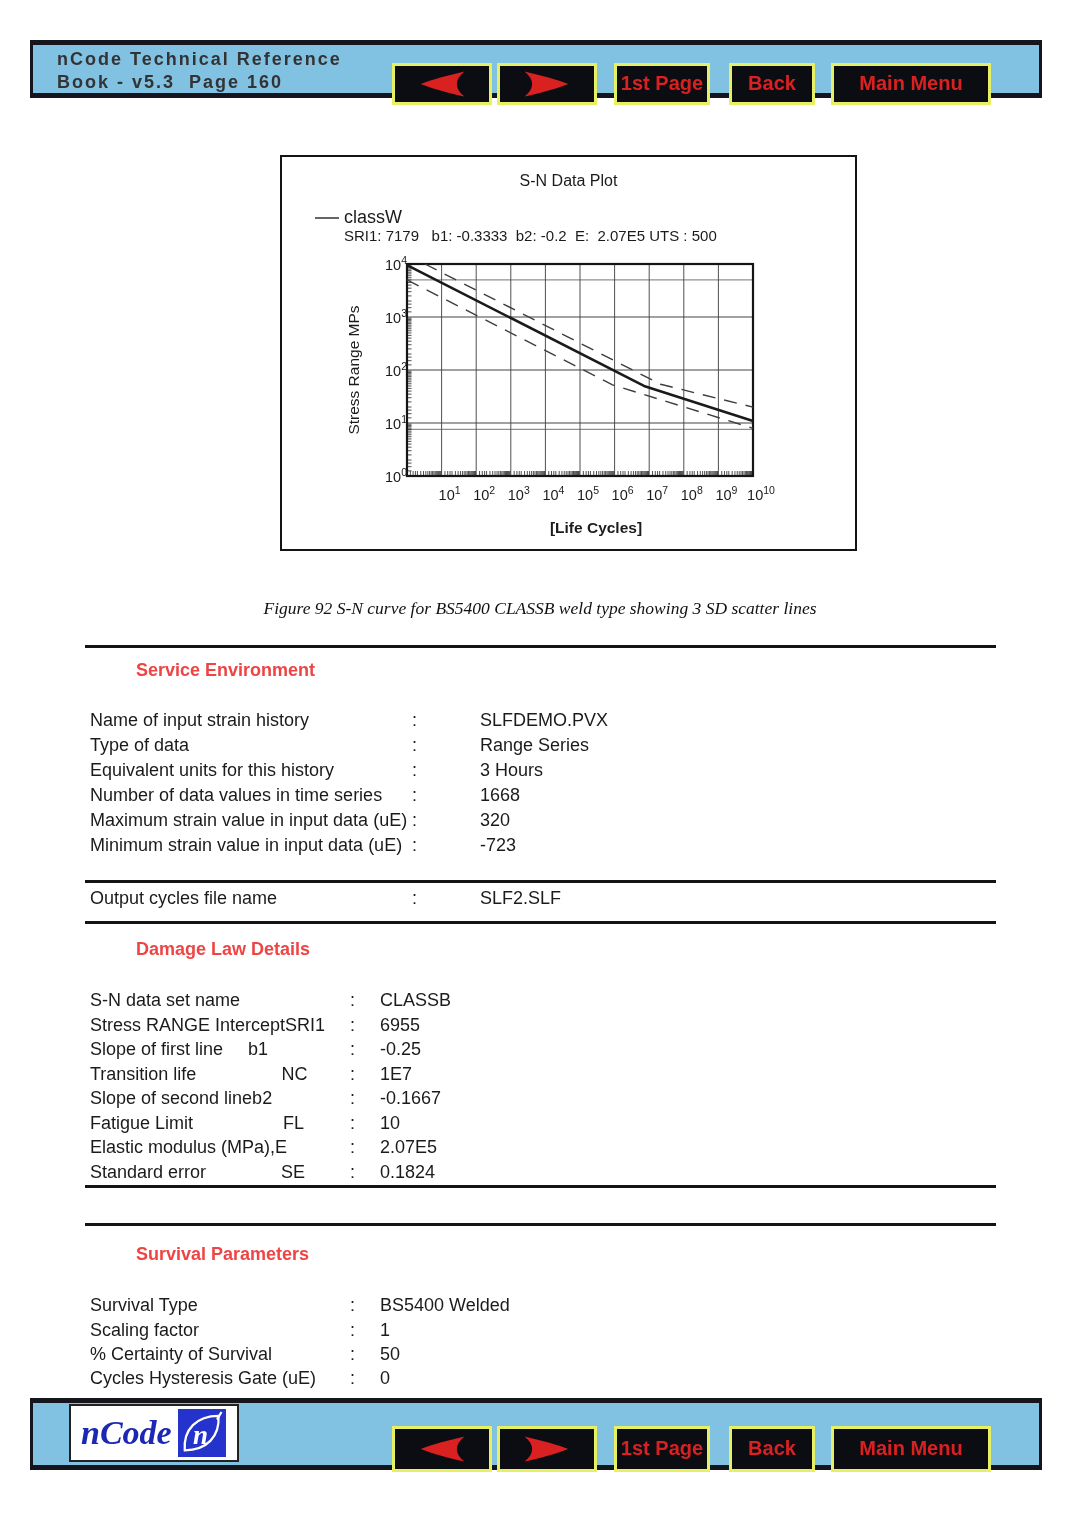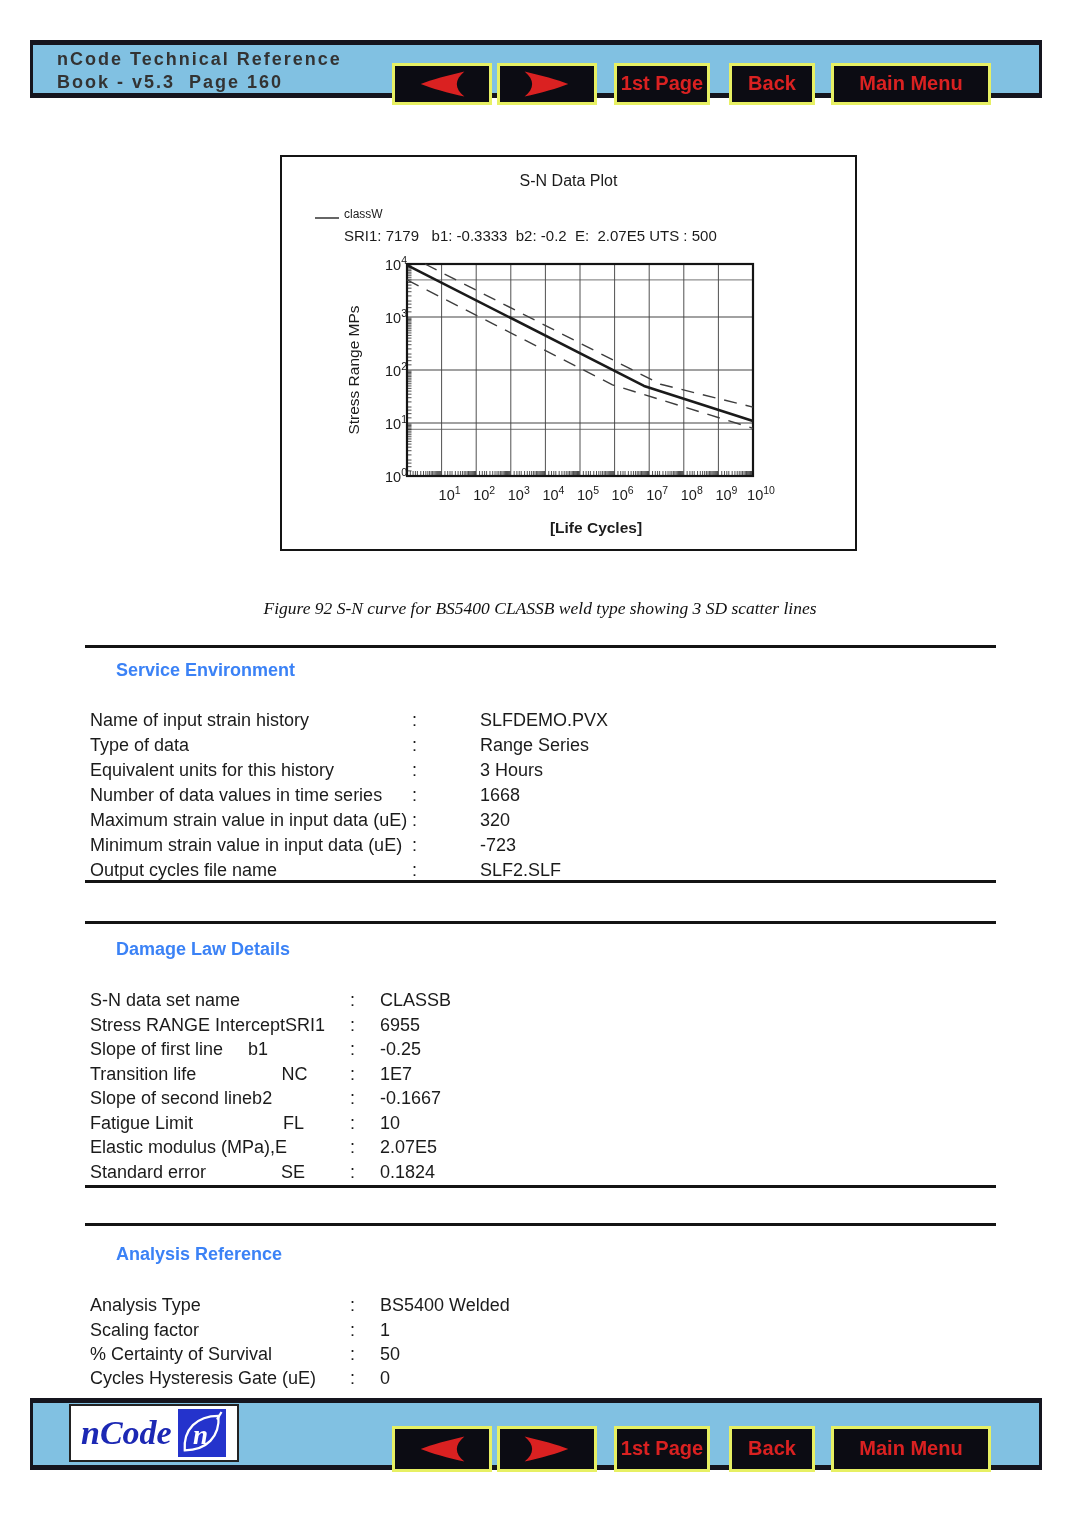--- a/index.html
+++ b/index.html
@@ -42,42 +42,42 @@
     font-size:34px;color:#1c28b4;margin-left:10px;margin-right:6px;
   }
   .logo-mark{width:48px;height:48px;display:block;}
   
   .chart-box{
     position:absolute;left:280px;top:155px;width:577px;height:396px;
     border:2px solid #141414;background:#fff;box-sizing:border-box;
   }
   .chart-title{position:absolute;top:15px;left:0;width:100%;text-align:center;font-size:16px;}
   .legend-swatch{position:absolute;left:33px;top:60px;width:24px;height:2px;background:#666;}
-  .legend-name{position:absolute;left:62px;top:50px;font-size:12px;}
+  .legend-name{position:absolute;left:62px;top:50px;font-size:18px;}
   .legend-params{position:absolute;left:62px;top:70px;font-size:15px;white-space:pre;}
   .y-axis-label{
     position:absolute;left:72px;top:213px;font-size:15.5px;white-space:nowrap;
     transform:translate(-50%,-50%) rotate(-90deg);
   }
   .x-axis-label{
     position:absolute;left:298px;top:362px;transform:translateX(-50%);
     font-weight:bold;font-size:15.5px;white-space:nowrap;padding-left:32px;
   }
   .sn-plot-svg{position:absolute;left:0;top:0;}
   .tick{position:absolute;font-size:14.5px;color:#1b1b1b;white-space:nowrap;margin-left:8px;}
   .tick sup{font-size:10.5px;}
   .xtick{transform:translateX(-50%);}
   .ytick{text-align:right;}
   
   .figure-caption{
     position:absolute;top:598px;left:0;width:1080px;text-align:center;
     font-family:"Liberation Serif",serif;font-style:italic;font-size:17.5px;color:#111;
   }
   .rule{position:absolute;left:85px;width:911px;height:3px;background:#141414;}
-  .section-heading{position:absolute;left:116px;font-size:18px;font-weight:bold;color:#3b82f6;}
+  .section-heading{position:absolute;left:136px;font-size:18px;font-weight:bold;color:#ef4444;}
   .kv-row{position:absolute;left:90px;height:25px;width:910px;font-size:18px;}
   .kv-label{position:absolute;left:0;top:0;white-space:pre;}
   .kv-colon{position:absolute;top:0;}
   .kv-value{position:absolute;top:0;white-space:pre;}
   .sec-a .kv-colon{left:322px;}
   .sec-a .kv-value{left:390px;}
   .sec-bc .kv-colon{left:260px;}
   .sec-bc .kv-value{left:290px;}
 </style>
 </head>
@@ -440,21 +440,21 @@
 <div class="kv-row sec-a" style="top:810px">
     <span class="kv-label">Maximum strain value in input data (uE)</span>
     <span class="kv-colon">:</span>
     <span class="kv-value">320</span>
   </div>
 <div class="kv-row sec-a" style="top:835px">
     <span class="kv-label">Minimum strain value in input data (uE) </span>
     <span class="kv-colon">:</span>
     <span class="kv-value">-723</span>
   </div>
-<div class="kv-row sec-a" style="top:860px">
+<div class="kv-row sec-a" style="top:888px">
     <span class="kv-label">Output cycles file name</span>
     <span class="kv-colon">:</span>
     <span class="kv-value">SLF2.SLF</span>
   </div>
 
 <div class="rule" style="top:880px"></div>
 
 <div class="rule" style="top:921px"></div>
 <div class="section-heading" style="top:939px">Damage Law Details</div>
 
@@ -495,24 +495,24 @@
   </div>
 <div class="kv-row sec-bc" style="top:1162px">
     <span class="kv-label">Standard error               SE</span>
     <span class="kv-colon">:</span>
     <span class="kv-value">0.1824</span>
   </div>
 
 <div class="rule" style="top:1185px"></div>
 
 <div class="rule" style="top:1223px"></div>
-<div class="section-heading" style="top:1244px">Analysis Reference</div>
+<div class="section-heading" style="top:1244px">Survival Parameters</div>
 
 <div class="kv-row sec-bc" style="top:1295px">
-    <span class="kv-label">Analysis Type</span>
+    <span class="kv-label">Survival Type</span>
     <span class="kv-colon">:</span>
     <span class="kv-value">BS5400 Welded</span>
   </div>
 <div class="kv-row sec-bc" style="top:1320px">
     <span class="kv-label">Scaling factor</span>
     <span class="kv-colon">:</span>
     <span class="kv-value">1</span>
   </div>
 <div class="kv-row sec-bc" style="top:1344px">
     <span class="kv-label">% Certainty of Survival</span>

